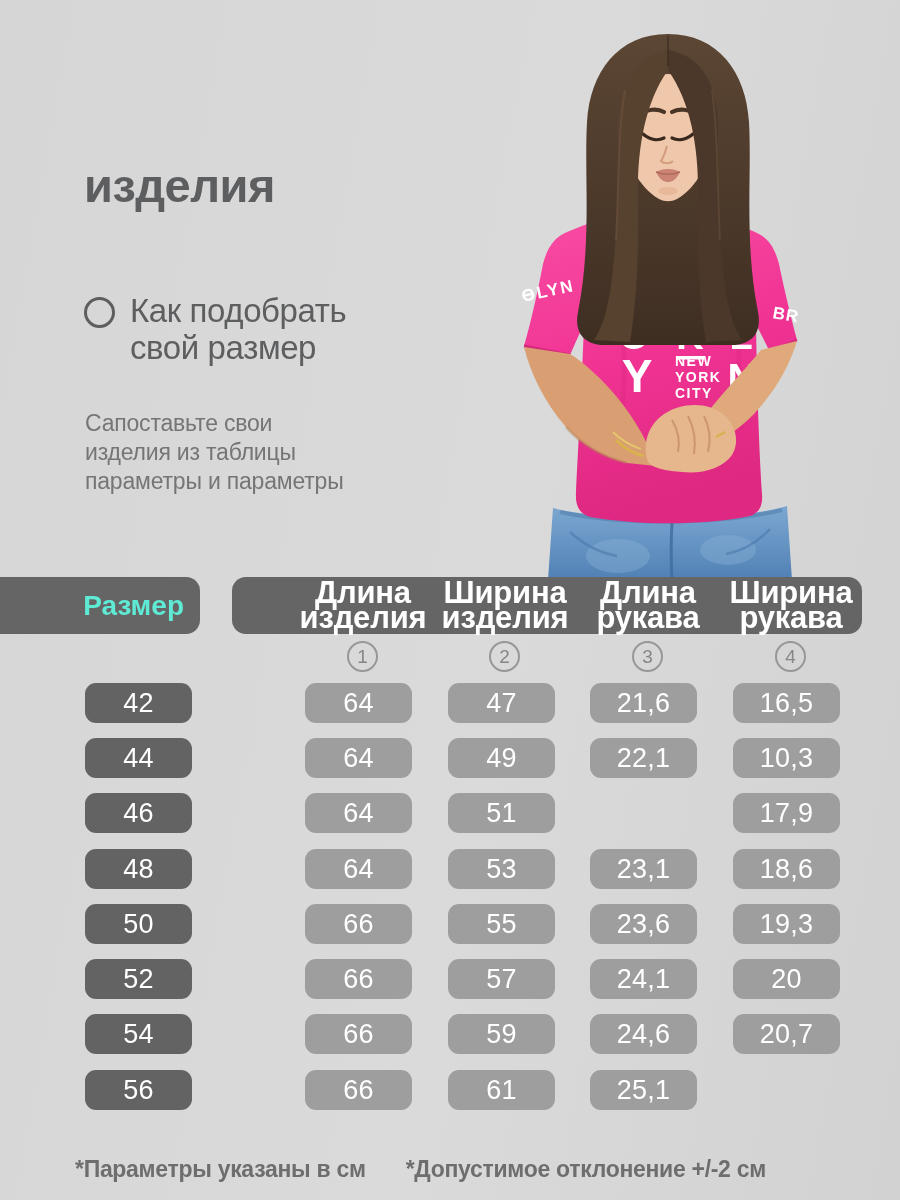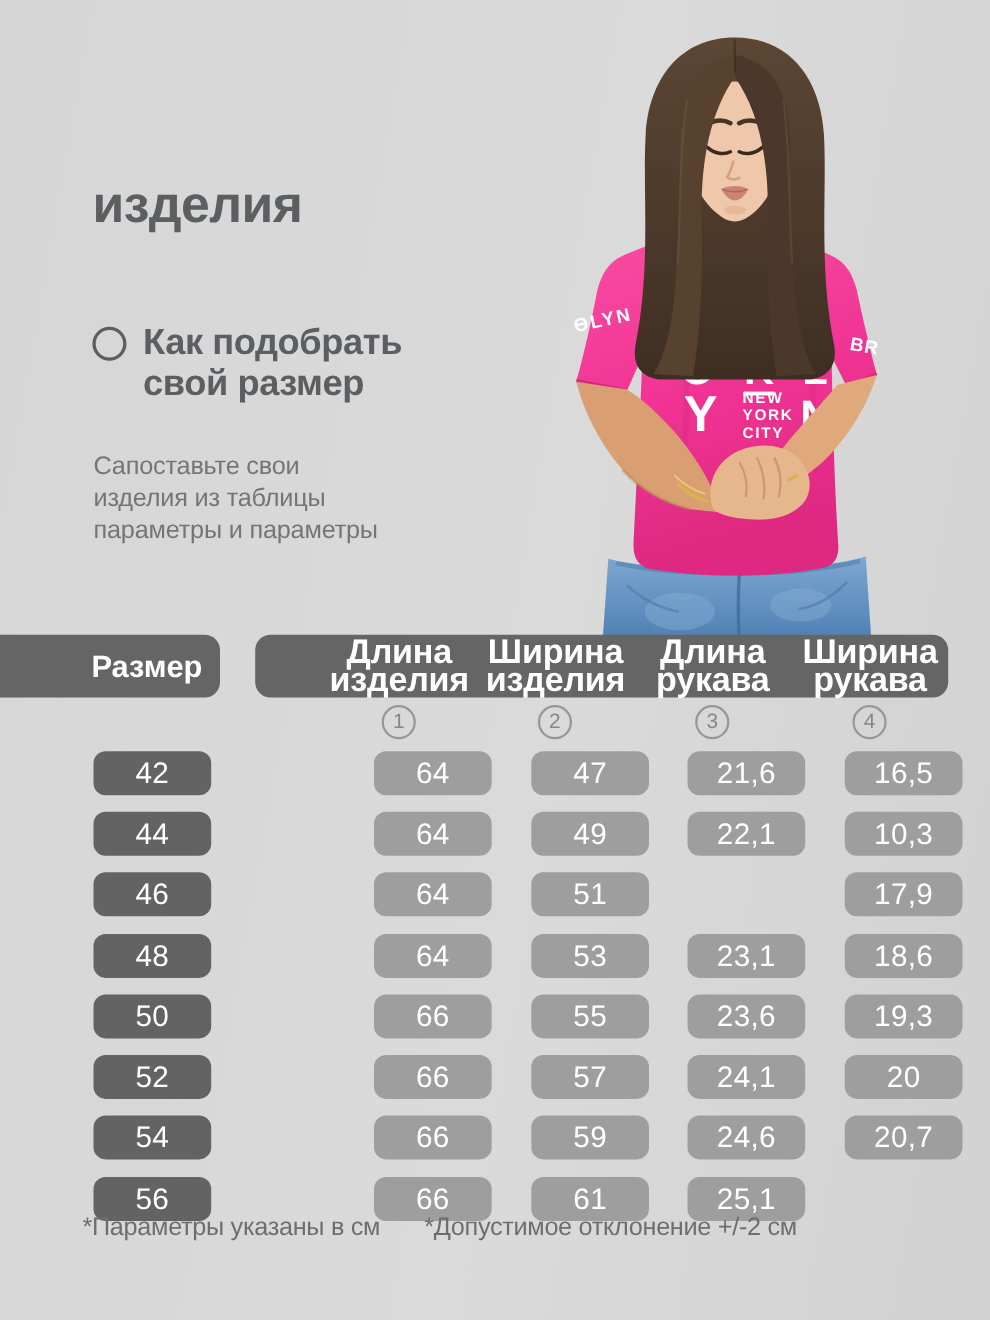--- a/index.html
+++ b/index.html
@@ -9,51 +9,51 @@
     font-family:"Liberation Sans","DejaVu Sans",sans-serif;
   }
   
   .model-svg{position:absolute;left:420px;top:0;width:480px;height:580px;z-index:1;}
   
   .title{position:absolute;left:84px;top:128px;z-index:3;color:var(--color-headline,#5d5e60);
     font-size:47px;line-height:53px;font-weight:700;letter-spacing:-0.5px;}
   .title span{display:block;}
   .subtitle{position:absolute;left:84px;top:292px;display:flex;align-items:flex-start;z-index:3;}
   .subtitle .bullet{width:25px;height:25px;border:3.5px solid #5d5e60;border-radius:50%;margin-top:5px;flex:none;}
-  .subtitle .st-text{margin-left:15px;color:var(--color-headline,#5d5e60);font-size:33px;line-height:37px;font-weight:700;letter-spacing:-0.4px;}
+  .subtitle .st-text{margin-left:15px;color:var(--color-headline,#5d5e60);font-size:33px;line-height:37px;font-weight:400;letter-spacing:-0.4px;}
   .subtitle .st-text span{display:block;}
   .description{position:absolute;left:85px;top:386px;color:var(--color-body,#757575);
     font-size:23px;line-height:29px;font-weight:500;letter-spacing:-0.2px;z-index:3;}
   .description span{display:block;}
   
   .size-head{position:absolute;left:0;top:577px;width:200px;height:57px;z-index:4;
     background:var(--color-cell-dark-header,#666565);border-radius:0 14px 14px 0;
     display:flex;align-items:center;justify-content:flex-end;padding-right:16px;box-sizing:border-box;
-    color:#ffffff;font-size:28px;font-weight:700;}
+    color:#5eead4;font-size:28px;font-weight:700;}
   .measure-head{position:absolute;left:232px;top:577px;width:630px;height:57px;z-index:4;
     background:var(--color-cell-dark-header,#666565);border-radius:14px;}
   .mh-label{position:absolute;top:4px;width:142px;text-align:center;color:#fff;
     font-size:31px;line-height:24.5px;font-weight:700;letter-spacing:-0.2px;}
   .mh-label span{display:block;}
   .mh0{left:60px}.mh1{left:202px}.mh2{left:345px}.mh3{left:488px}
   
   .colnum{position:absolute;top:641px;width:31px;height:31px;border:2px solid #979797;border-radius:50%;
     box-sizing:border-box;display:flex;align-items:center;justify-content:center;
     color:#868686;font-size:19px;font-weight:400;z-index:3;}
   .n0{left:347px}.n1{left:489px}.n2{left:632px}.n3{left:775px}
   
   .cell{position:absolute;width:107px;height:40px;border-radius:11px;display:flex;align-items:center;
     justify-content:center;color:#fff;font-size:27px;font-weight:400;letter-spacing:0.3px;z-index:3;}
   .size-cell{background:var(--color-cell-dark,#636363);}
-  .val-cell{background:var(--color-cell-light,#9e9e9e);margin-left:35px;}
+  .val-cell{background:var(--color-cell-light,#9e9e9e);}
   .cS{left:85px}.c0{left:305px}.c1{left:448px}.c2{left:590px}.c3{left:733px}
   .r0{top:683px}.r1{top:738px}.r2{top:793px}.r3{top:849px}
   .r4{top:904px}.r5{top:959px}.r6{top:1014px}.r7{top:1070px}
   
-  .footnotes{position:absolute;left:75px;top:1102px;color:#6e6e6e;font-size:23px;font-weight:400;
+  .footnotes{position:absolute;left:75px;top:1156px;color:#6e6e6e;font-size:23px;font-weight:700;
     letter-spacing:-0.3px;z-index:3;white-space:nowrap;}
   .footnotes .fn2{margin-left:34px;}
 </style>
 </head>
 <body>
 
 <div class="canvas">
 
   <svg class="model-svg" viewBox="0 0 480 580" aria-hidden="true">
     <defs>

